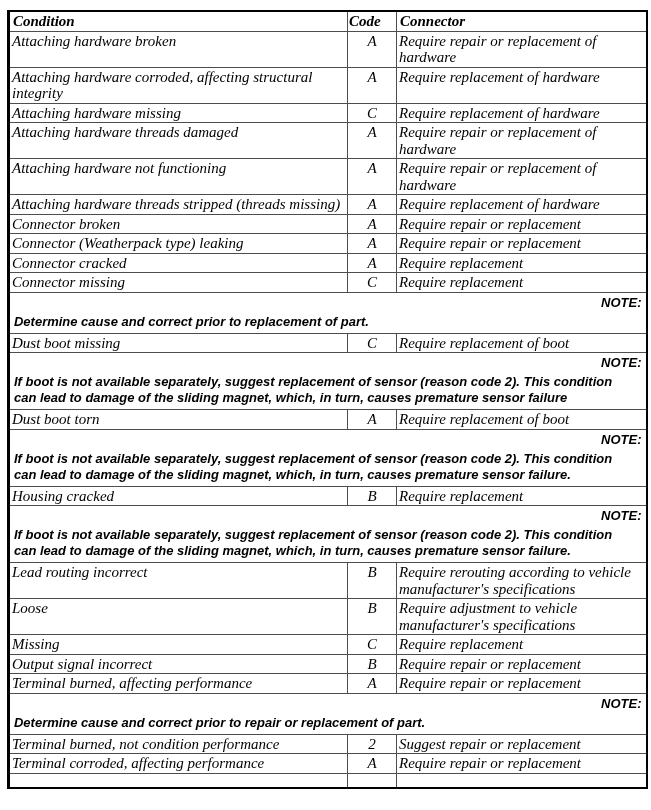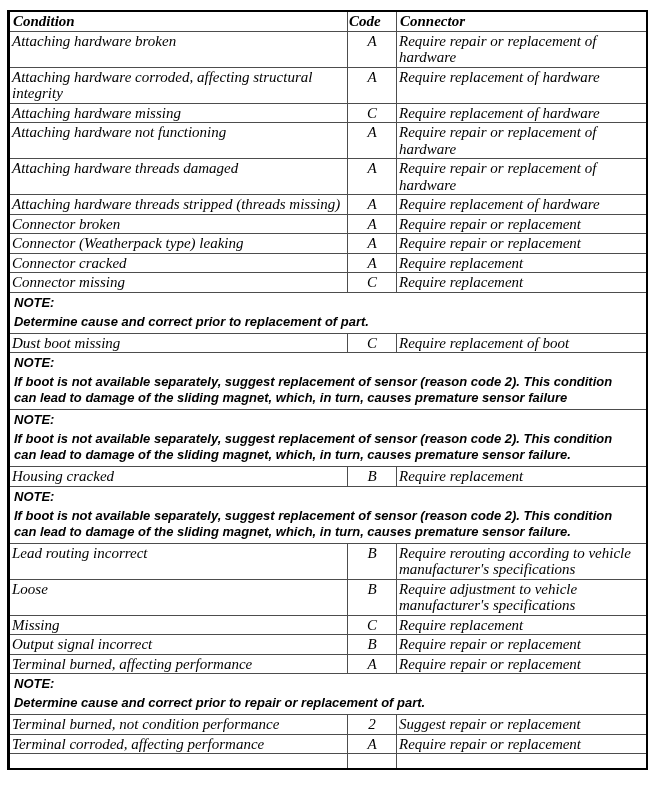--- a/index.html
+++ b/index.html
@@ -53,21 +53,21 @@
   }
   td.cell-code { text-align: center; padding-left: 1px; padding-right: 1px; }
 
   td.cell-note {
     font-family: "Liberation Sans", sans-serif;
     font-weight: bold;
     font-size: 13px;
     line-height: 16px;
     padding: 2px 4px 3px 4px;
   }
-  .note-label { line-height: 16px; margin-bottom: 3px; }
+  .note-label { line-height: 16px; margin-bottom: 3px; text-align: right; }
   .note-line  {
     white-space: nowrap;
     overflow: hidden;
     transform-origin: left center;
   }
   tr.empty-row td { height: 15px; }
 </style>
 </head>
 <body>
 
@@ -95,26 +95,26 @@
           <td class="cell-condition">Attaching hardware corroded, affecting structural integrity</td>
           <td class="cell-code">A</td>
           <td class="cell-procedure">Require replacement of hardware</td>
         </tr>
         <tr>
           <td class="cell-condition">Attaching hardware missing</td>
           <td class="cell-code">C</td>
           <td class="cell-procedure">Require replacement of hardware</td>
         </tr>
         <tr>
+          <td class="cell-condition">Attaching hardware threads damaged</td>
+          <td class="cell-code">A</td>
+          <td class="cell-procedure">Require repair or replacement of hardware</td>
+        </tr>
+        <tr>
           <td class="cell-condition">Attaching hardware not functioning</td>
-          <td class="cell-code">A</td>
-          <td class="cell-procedure">Require repair or replacement of hardware</td>
-        </tr>
-        <tr>
-          <td class="cell-condition">Attaching hardware threads damaged</td>
           <td class="cell-code">A</td>
           <td class="cell-procedure">Require repair or replacement of hardware</td>
         </tr>
         <tr>
           <td class="cell-condition">Attaching hardware threads stripped (threads missing)</td>
           <td class="cell-code">A</td>
           <td class="cell-procedure">Require replacement of hardware</td>
         </tr>
         <tr>
           <td class="cell-condition">Connector broken</td>
@@ -146,20 +146,25 @@
           <td class="cell-condition">Dust boot missing</td>
           <td class="cell-code">C</td>
           <td class="cell-procedure">Require replacement of boot</td>
         </tr>
         <tr>
           <td colspan="3" class="cell-note">
             <div class="note-label">NOTE:</div>
             <div class="note-line" style="transform: scaleX(0.9984);">If boot is not available separately, suggest replacement of sensor (reason code 2). This condition</div>
             <div class="note-line" style="transform: scaleX(0.9984);">can lead to damage of the sliding magnet, which, in turn, causes premature sensor failure</div>
           </td>
+        </tr>
+        <tr>
+          <td class="cell-condition">Dust boot torn</td>
+          <td class="cell-code">A</td>
+          <td class="cell-procedure">Require replacement of boot</td>
         </tr>
         <tr>
           <td colspan="3" class="cell-note">
             <div class="note-label">NOTE:</div>
             <div class="note-line" style="transform: scaleX(0.9984);">If boot is not available separately, suggest replacement of sensor (reason code 2). This condition</div>
             <div class="note-line" style="transform: scaleX(0.9984);">can lead to damage of the sliding magnet, which, in turn, causes premature sensor failure.</div>
           </td>
         </tr>
         <tr>
           <td class="cell-condition">Housing cracked</td>

